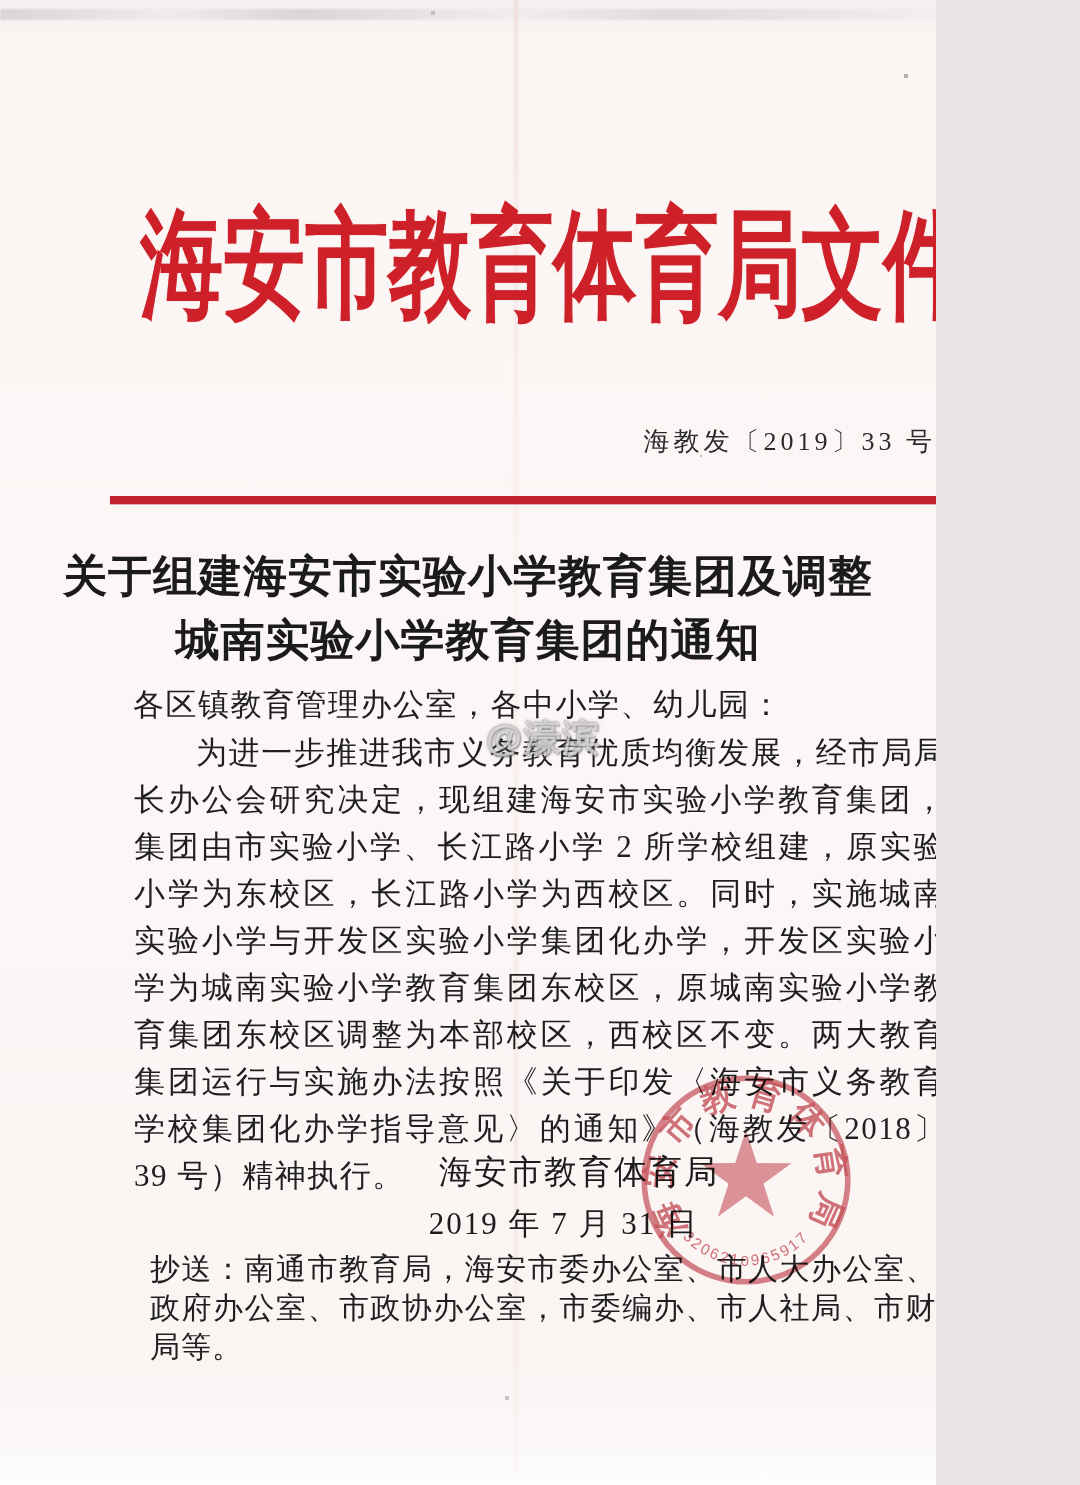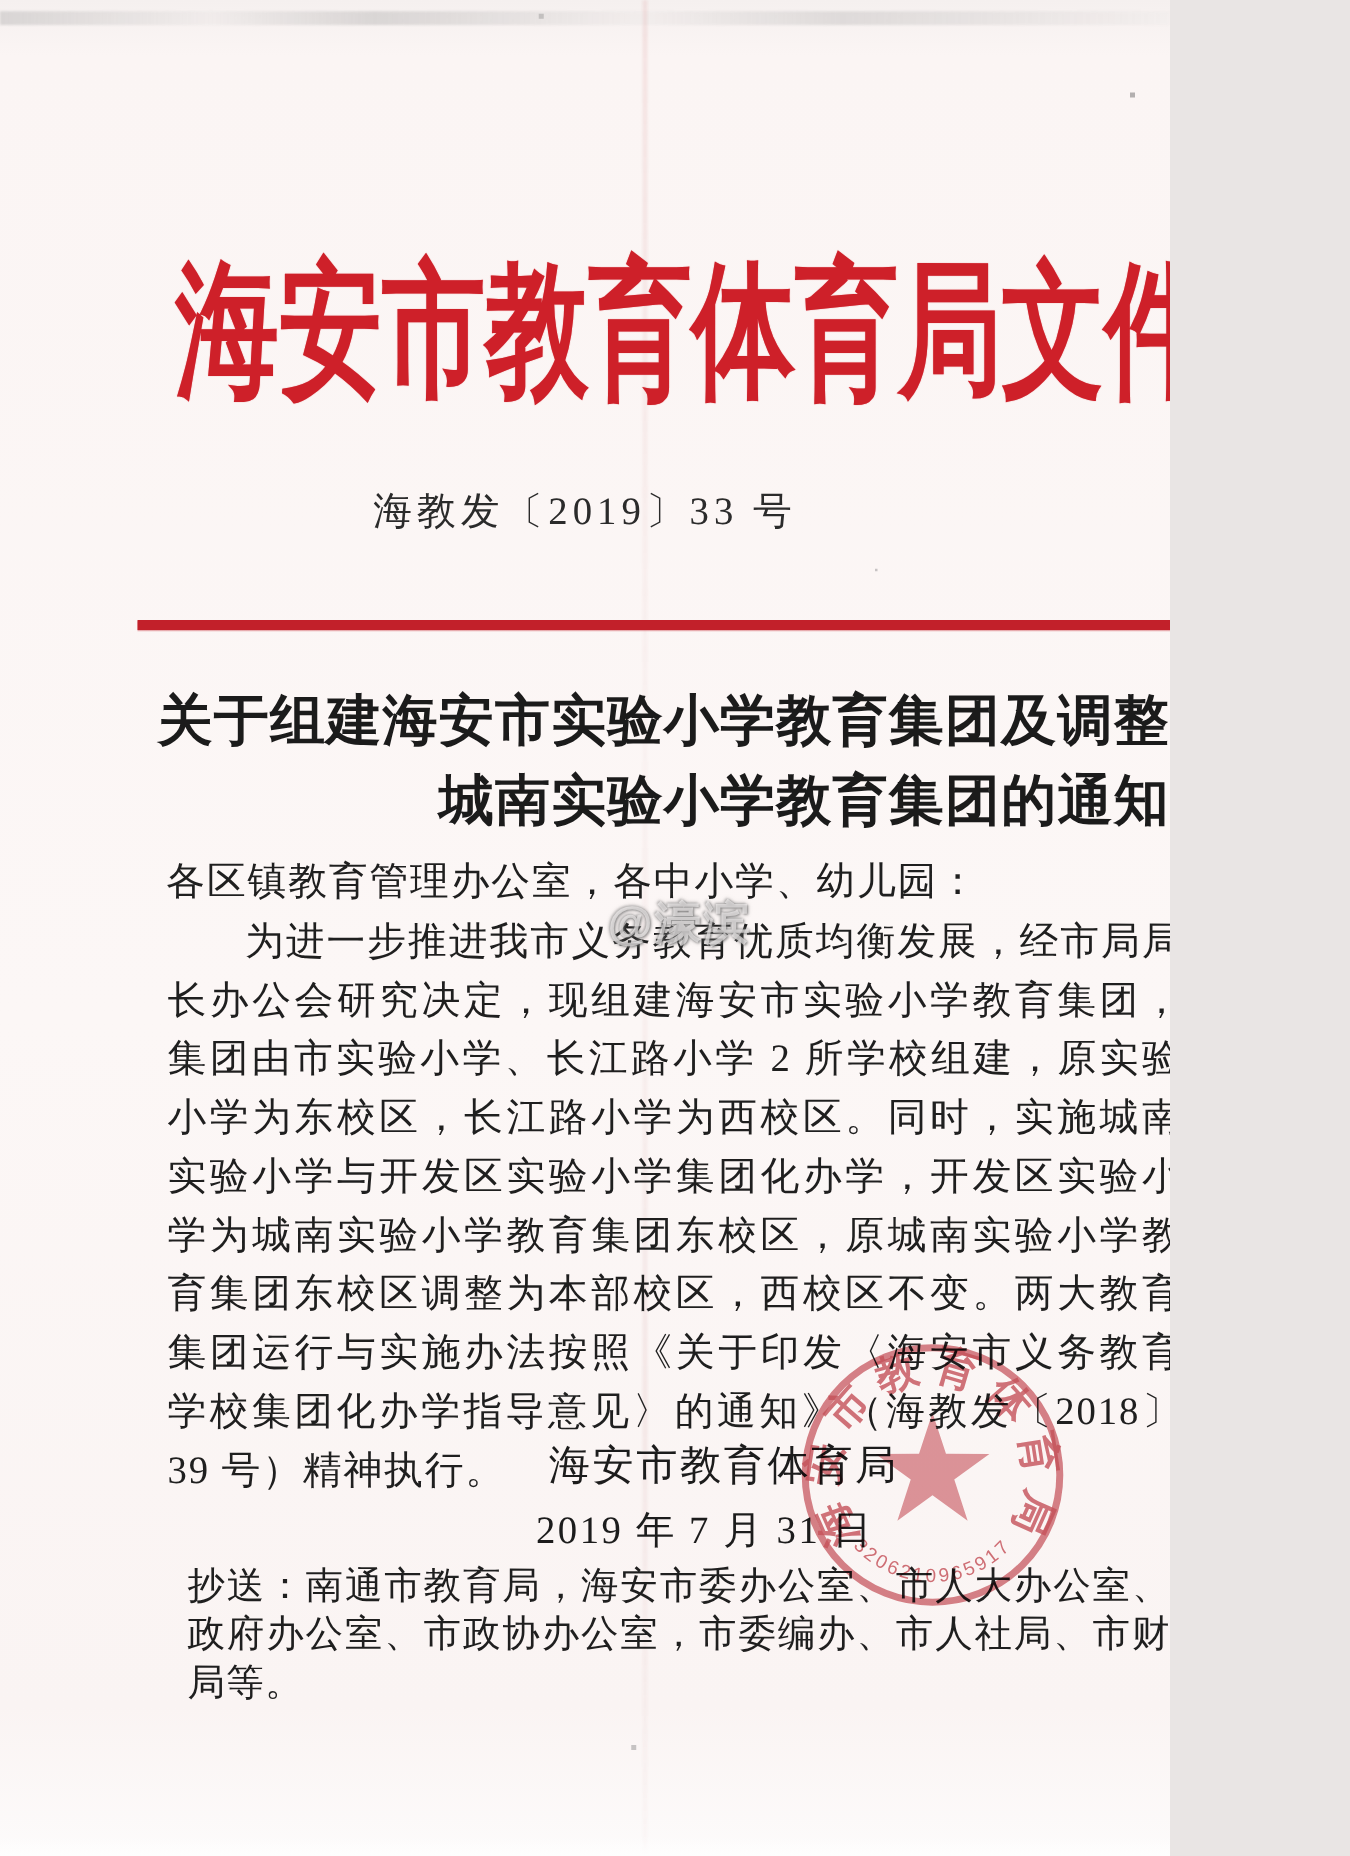--- a/index.html
+++ b/index.html
@@ -42,34 +42,34 @@
     position: absolute; top: 196px; left: 0; width: 100%;
     text-align: center;
     font-size: 118px; line-height: 140px; font-weight: 900;
     color: #ce2029;
     transform: scaleX(0.70);
     transform-origin: 50% 50%;
     white-space: nowrap;
     text-shadow: 0 0 1px rgba(206,32,41,.6);
   }
   .doc-number {
-    position: absolute; top: 388px; left: 0; width: 100%;
-    text-align: center;
-    font-size: 31px; letter-spacing: 4px; color: #2b2b2b;
+    position: absolute; top: 424px; left: 0; width: 100%;
+    text-align: right;
+    font-size: 26px; letter-spacing: 4px; color: #2b2b2b;
   }
   .red-rule {
     position: absolute; top: 496px; left: 110px;
     width: 864px; height: 8px;
     background: #c2202a;
     box-shadow: 0 1px 0 rgba(194,32,42,.35);
   }
 
   .notice-title {
     position: absolute; top: 545px; left: 0; width: 100%;
-    text-align: right;
+    text-align: center;
     font-size: 44px; font-weight: 900; color: #1b1b1b;
     line-height: 64px; letter-spacing: 1px;
   }
 
   .main-text {
     position: absolute; top: 681px; left: 133px; width: 814px;
     font-size: 31px; color: #1f1f1f; letter-spacing: 1.5px;
     line-height: 47px;
   }
   .salutation { margin: 0; }

